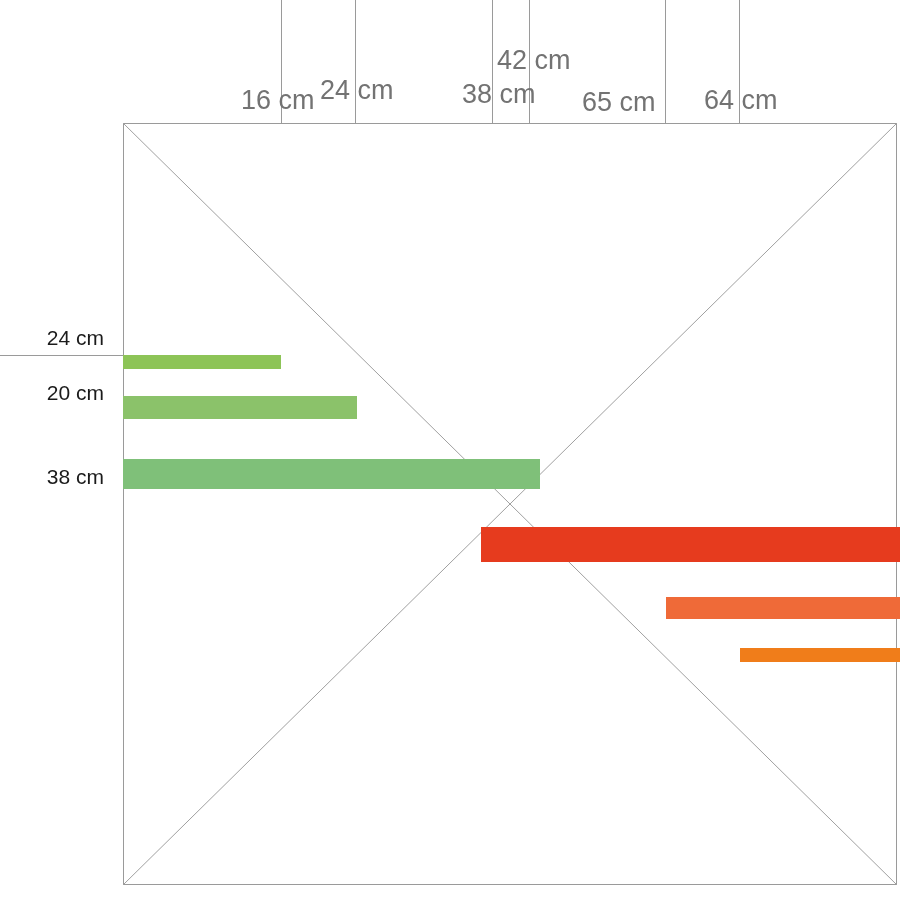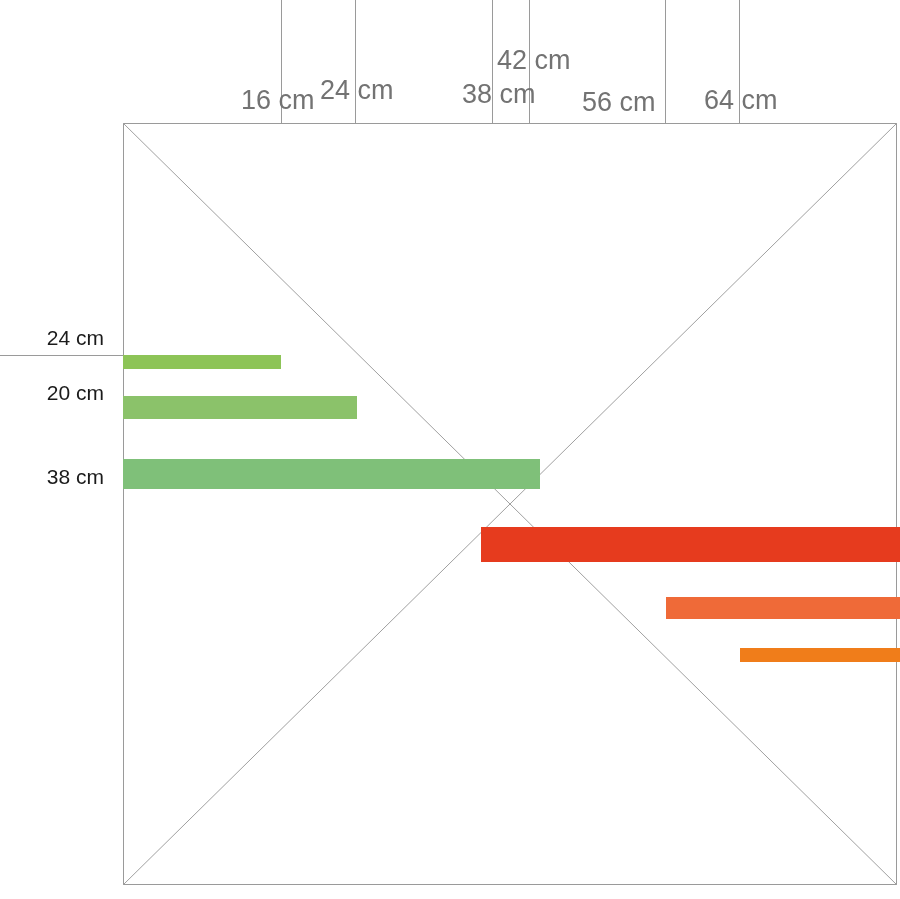--- a/index.html
+++ b/index.html
@@ -88,21 +88,21 @@
   <div class="tick-line" style="left:529px;height:124px;"></div>
   <div class="tick-line" style="left:665px;height:124px;"></div>
   <div class="tick-line" style="left:739px;height:124px;"></div>
 
   <div class="tick-line-h" style="top:355px;width:124px;"></div>
 
   <div class="axis-label" style="left:193px;top:87px;margin-left:48px;">16 cm</div>
   <div class="axis-label" style="left:320px;top:77px;">24 cm</div>
   <div class="axis-label" style="left:462px;top:81px;">38 cm</div>
   <div class="axis-label" style="left:497px;top:47px;">42 cm</div>
-  <div class="axis-label" style="left:582px;top:89px;">56 cm</div>
+  <div class="axis-label" style="left:582px;top:89px;">65 cm</div>
   <div class="axis-label" style="left:704px;top:87px;">64 cm</div>
 
   <div class="left-label" style="right:796px;top:327px;">24 cm</div>
   <div class="left-label" style="right:796px;top:382px;">20 cm</div>
   <div class="left-label" style="right:796px;top:466px;">38 cm</div>
 
   <div class="frame"></div>
 
   <svg class="diagonals" viewBox="0 0 774 762" preserveAspectRatio="none">
     <line x1="0" y1="0" x2="774" y2="762" stroke="#a0a0a0" stroke-width="1" vector-effect="non-scaling-stroke"></line>

